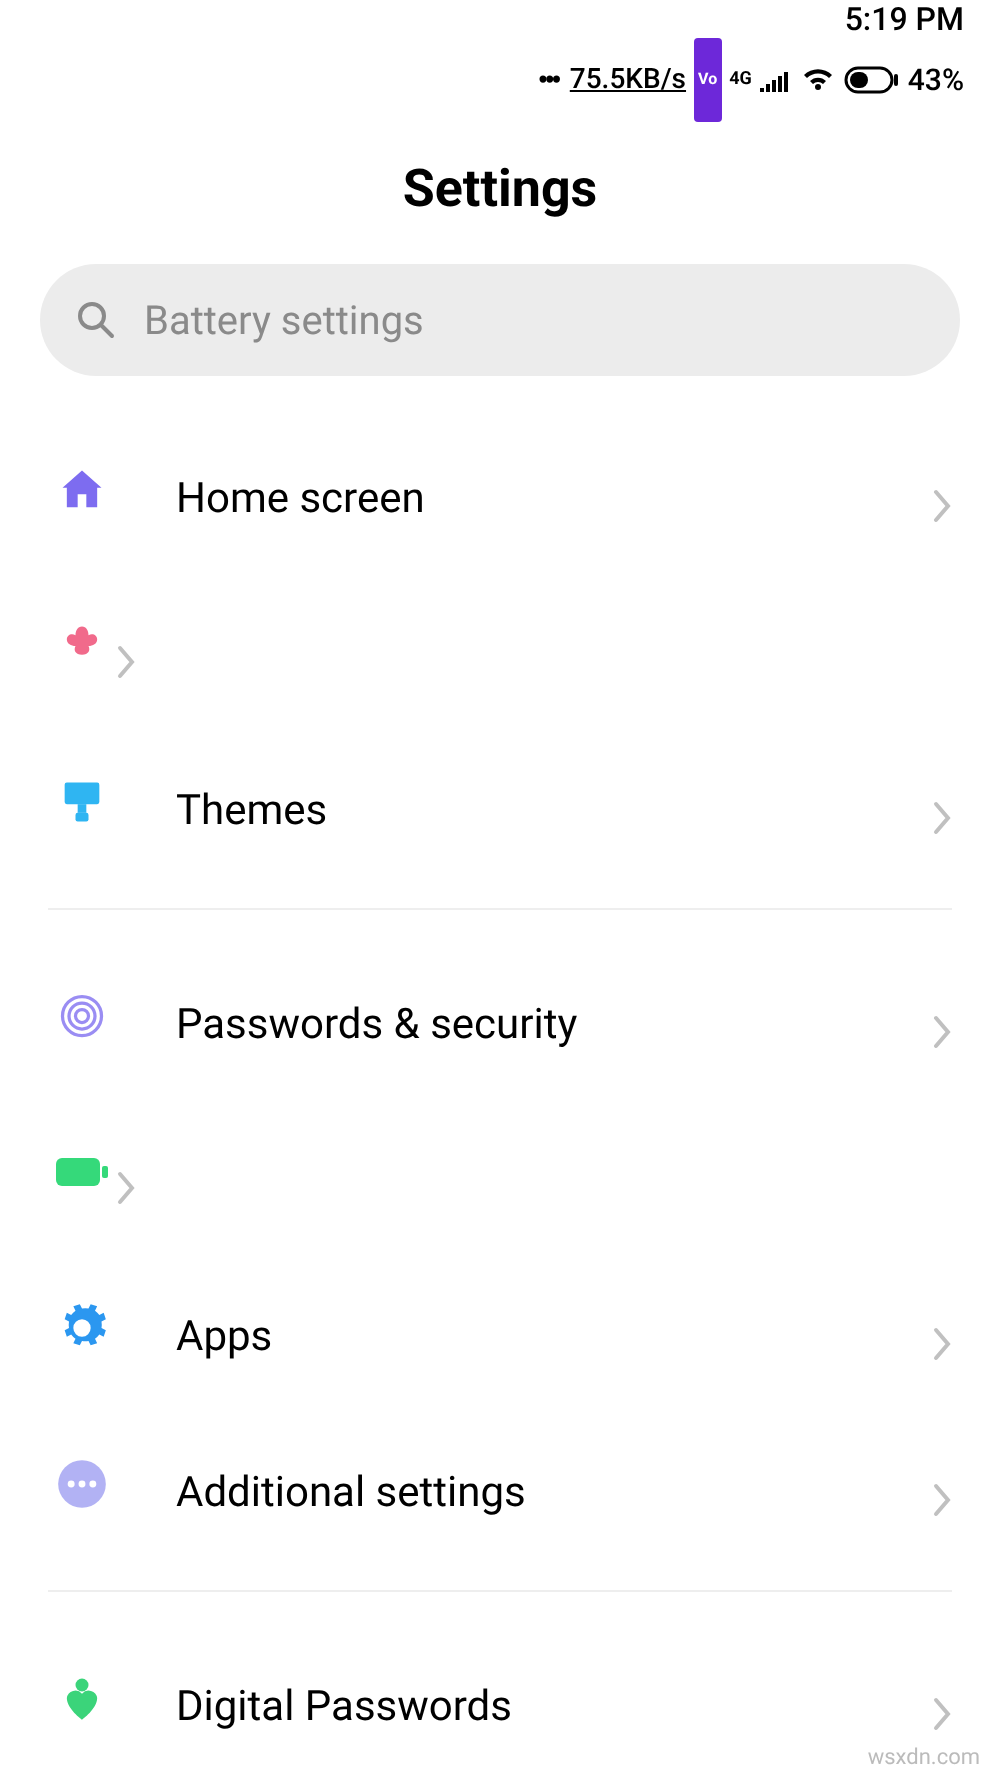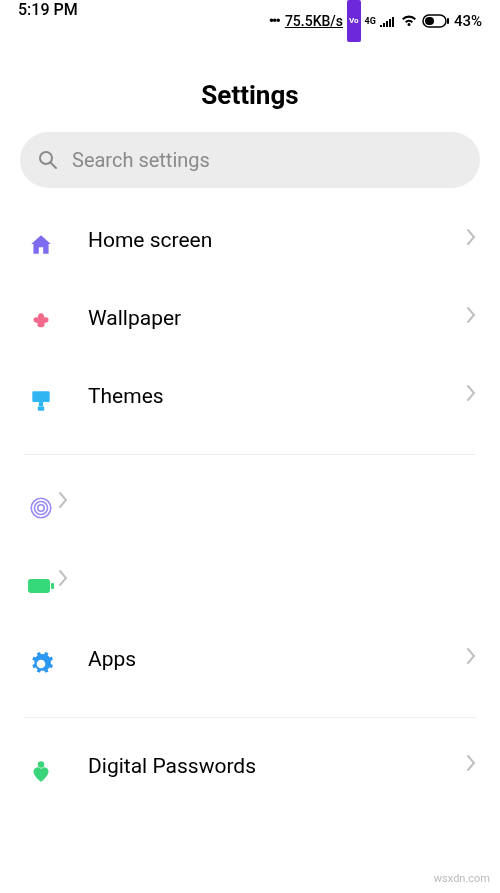--- a/index.html
+++ b/index.html
@@ -12,25 +12,26 @@
       width: 500px;
       height: 893px;
       background: #ffffff;
       overflow: hidden;
       position: relative;
     }
     .status-bar {
       height: 36px;
       display: flex;
       justify-content: space-between;
-      align-items: flex-start;
+      align-items: flex-end;
       padding: 0 18px;
       font-size: 16px;
       font-weight: 500;
       color: #000;
+      flex-direction: column;
     }
     .status-right {
       display: flex;
       align-items: center;
       gap: 4px;
       font-size: 15px;
     }
     .status-dots {
       letter-spacing: -2px;
       font-weight: bold;
@@ -69,21 +70,21 @@
     }
     .search-placeholder {
       color: #8a8a8a;
       font-size: 20px;
     }
     .settings-list {
       margin-top: 18px;
     }
     .settings-item {
       display: flex;
-      align-items: flex-start;
+      align-items: flex-end;
       padding: 22px 24px;
       cursor: pointer;
     }
     .item-icon {
       width: 34px;
       height: 34px;
       display: flex;
       align-items: center;
       justify-content: center;
       flex-shrink: 0;
@@ -136,21 +137,21 @@
   </div>
 </div>
 
 <h1 class="page-title">Settings</h1>
 
 <div class="search-box">
   <svg width="20" height="20" viewBox="0 0 20 20">
       <circle cx="8" cy="8" r="6" fill="none" stroke="#8a8a8a" stroke-width="2"></circle>
       <line x1="13" y1="13" x2="18" y2="18" stroke="#8a8a8a" stroke-width="2" stroke-linecap="round"></line>
     </svg>
-  <span class="search-placeholder">Search settings</span>
+  <span class="search-placeholder">Battery settings</span>
 </div>
 
 <div class="settings-list">
 
   <div class="settings-item">
     <span class="item-icon">
       <svg width="26" height="26" viewBox="0 0 24 24">
           <path fill="#7d6cf0" d="M12 3l9 8h-2v9h-5v-6h-4v6H5v-9H3z"></path>
         </svg>
     </span>
@@ -159,21 +160,20 @@
         <path fill="none" stroke="#c0c0c0" stroke-width="2" stroke-linecap="round" d="M2 2l6 7-6 7"></path>
       </svg>
   </div>
 
   <div class="settings-item">
     <span class="item-icon">
       <svg width="26" height="26" viewBox="0 0 24 24">
           <path fill="#f16a8b" d="M12 3c2 0 3 2 3 4 2-1 4 0 4 2s-2 3-4 3c1 2 0 4-3 4s-4-2-3-4c-2 0-4-1-4-3s2-3 4-2c0-2 1-4 3-4z"></path>
         </svg>
     </span>
-    <span class="item-label">Wallpaper</span>
     <svg class="item-chevron" width="10" height="18" viewBox="0 0 10 18">
         <path fill="none" stroke="#c0c0c0" stroke-width="2" stroke-linecap="round" d="M2 2l6 7-6 7"></path>
       </svg>
   </div>
 
   <div class="settings-item">
     <span class="item-icon">
       <svg width="26" height="26" viewBox="0 0 24 24">
           <rect x="4" y="3" width="16" height="10" rx="1" fill="#2fb5f2"></rect>
           <rect x="10" y="13" width="4" height="4" fill="#2fb5f2"></rect>
@@ -189,20 +189,21 @@
   <div class="divider"></div>
 
   <div class="settings-item">
     <span class="item-icon">
       <svg width="26" height="26" viewBox="0 0 24 24">
           <circle cx="12" cy="12" r="9" fill="none" stroke="#9a8df3" stroke-width="1.5"></circle>
           <circle cx="12" cy="12" r="6" fill="none" stroke="#9a8df3" stroke-width="1.5"></circle>
           <circle cx="12" cy="12" r="3" fill="none" stroke="#9a8df3" stroke-width="1.5"></circle>
         </svg>
     </span>
+    <span class="item-label">Passwords &amp; security</span>
     <svg class="item-chevron" width="10" height="18" viewBox="0 0 10 18">
         <path fill="none" stroke="#c0c0c0" stroke-width="2" stroke-linecap="round" d="M2 2l6 7-6 7"></path>
       </svg>
   </div>
 
   <div class="settings-item">
     <span class="item-icon">
       <svg width="28" height="18" viewBox="0 0 28 18">
           <rect x="1" y="2" width="22" height="14" rx="3" fill="#35d97a"></rect>
           <rect x="24" y="6" width="3" height="6" rx="1" fill="#35d97a"></rect>
@@ -218,20 +219,34 @@
       <svg width="26" height="26" viewBox="0 0 24 24">
           <path fill="#2b97f0" d="M12 8a4 4 0 100 8 4 4 0 000-8zm9 4l2 1-1 3-2-1a9 9 0 01-2 2l1 2-3 1-1-2a9 9 0 01-3 0l-1 2-3-1 1-2a9 9 0 01-2-2l-2 1-1-3 2-1a9 9 0 010-3l-2-1 1-3 2 1a9 9 0 012-2L8 2l3-1 1 2a9 9 0 013 0l1-2 3 1-1 2a9 9 0 012 2l2-1 1 3-2 1a9 9 0 010 3z"></path>
         </svg>
     </span>
     <span class="item-label">Apps</span>
     <svg class="item-chevron" width="10" height="18" viewBox="0 0 10 18">
         <path fill="none" stroke="#c0c0c0" stroke-width="2" stroke-linecap="round" d="M2 2l6 7-6 7"></path>
       </svg>
   </div>
 
+  <div class="settings-item">
+    <span class="item-icon">
+      <svg width="26" height="26" viewBox="0 0 24 24">
+          <circle cx="12" cy="12" r="11" fill="#b2b2f4"></circle>
+          <circle cx="7" cy="12" r="1.6" fill="#fff"></circle>
+          <circle cx="12" cy="12" r="1.6" fill="#fff"></circle>
+          <circle cx="17" cy="12" r="1.6" fill="#fff"></circle>
+        </svg>
+    </span>
+    <span class="item-label">Additional settings</span>
+    <svg class="item-chevron" width="10" height="18" viewBox="0 0 10 18">
+        <path fill="none" stroke="#c0c0c0" stroke-width="2" stroke-linecap="round" d="M2 2l6 7-6 7"></path>
+      </svg>
+  </div>
 
   <div class="divider"></div>
 
   <div class="settings-item">
     <span class="item-icon">
       <svg width="26" height="26" viewBox="0 0 24 24">
           <circle cx="12" cy="6" r="3" fill="#3bd47a"></circle>
           <path fill="#3bd47a" d="M12 22s-7-5-7-10a4 4 0 017-2 4 4 0 017 2c0 5-7 10-7 10z"></path>
         </svg>
     </span>

